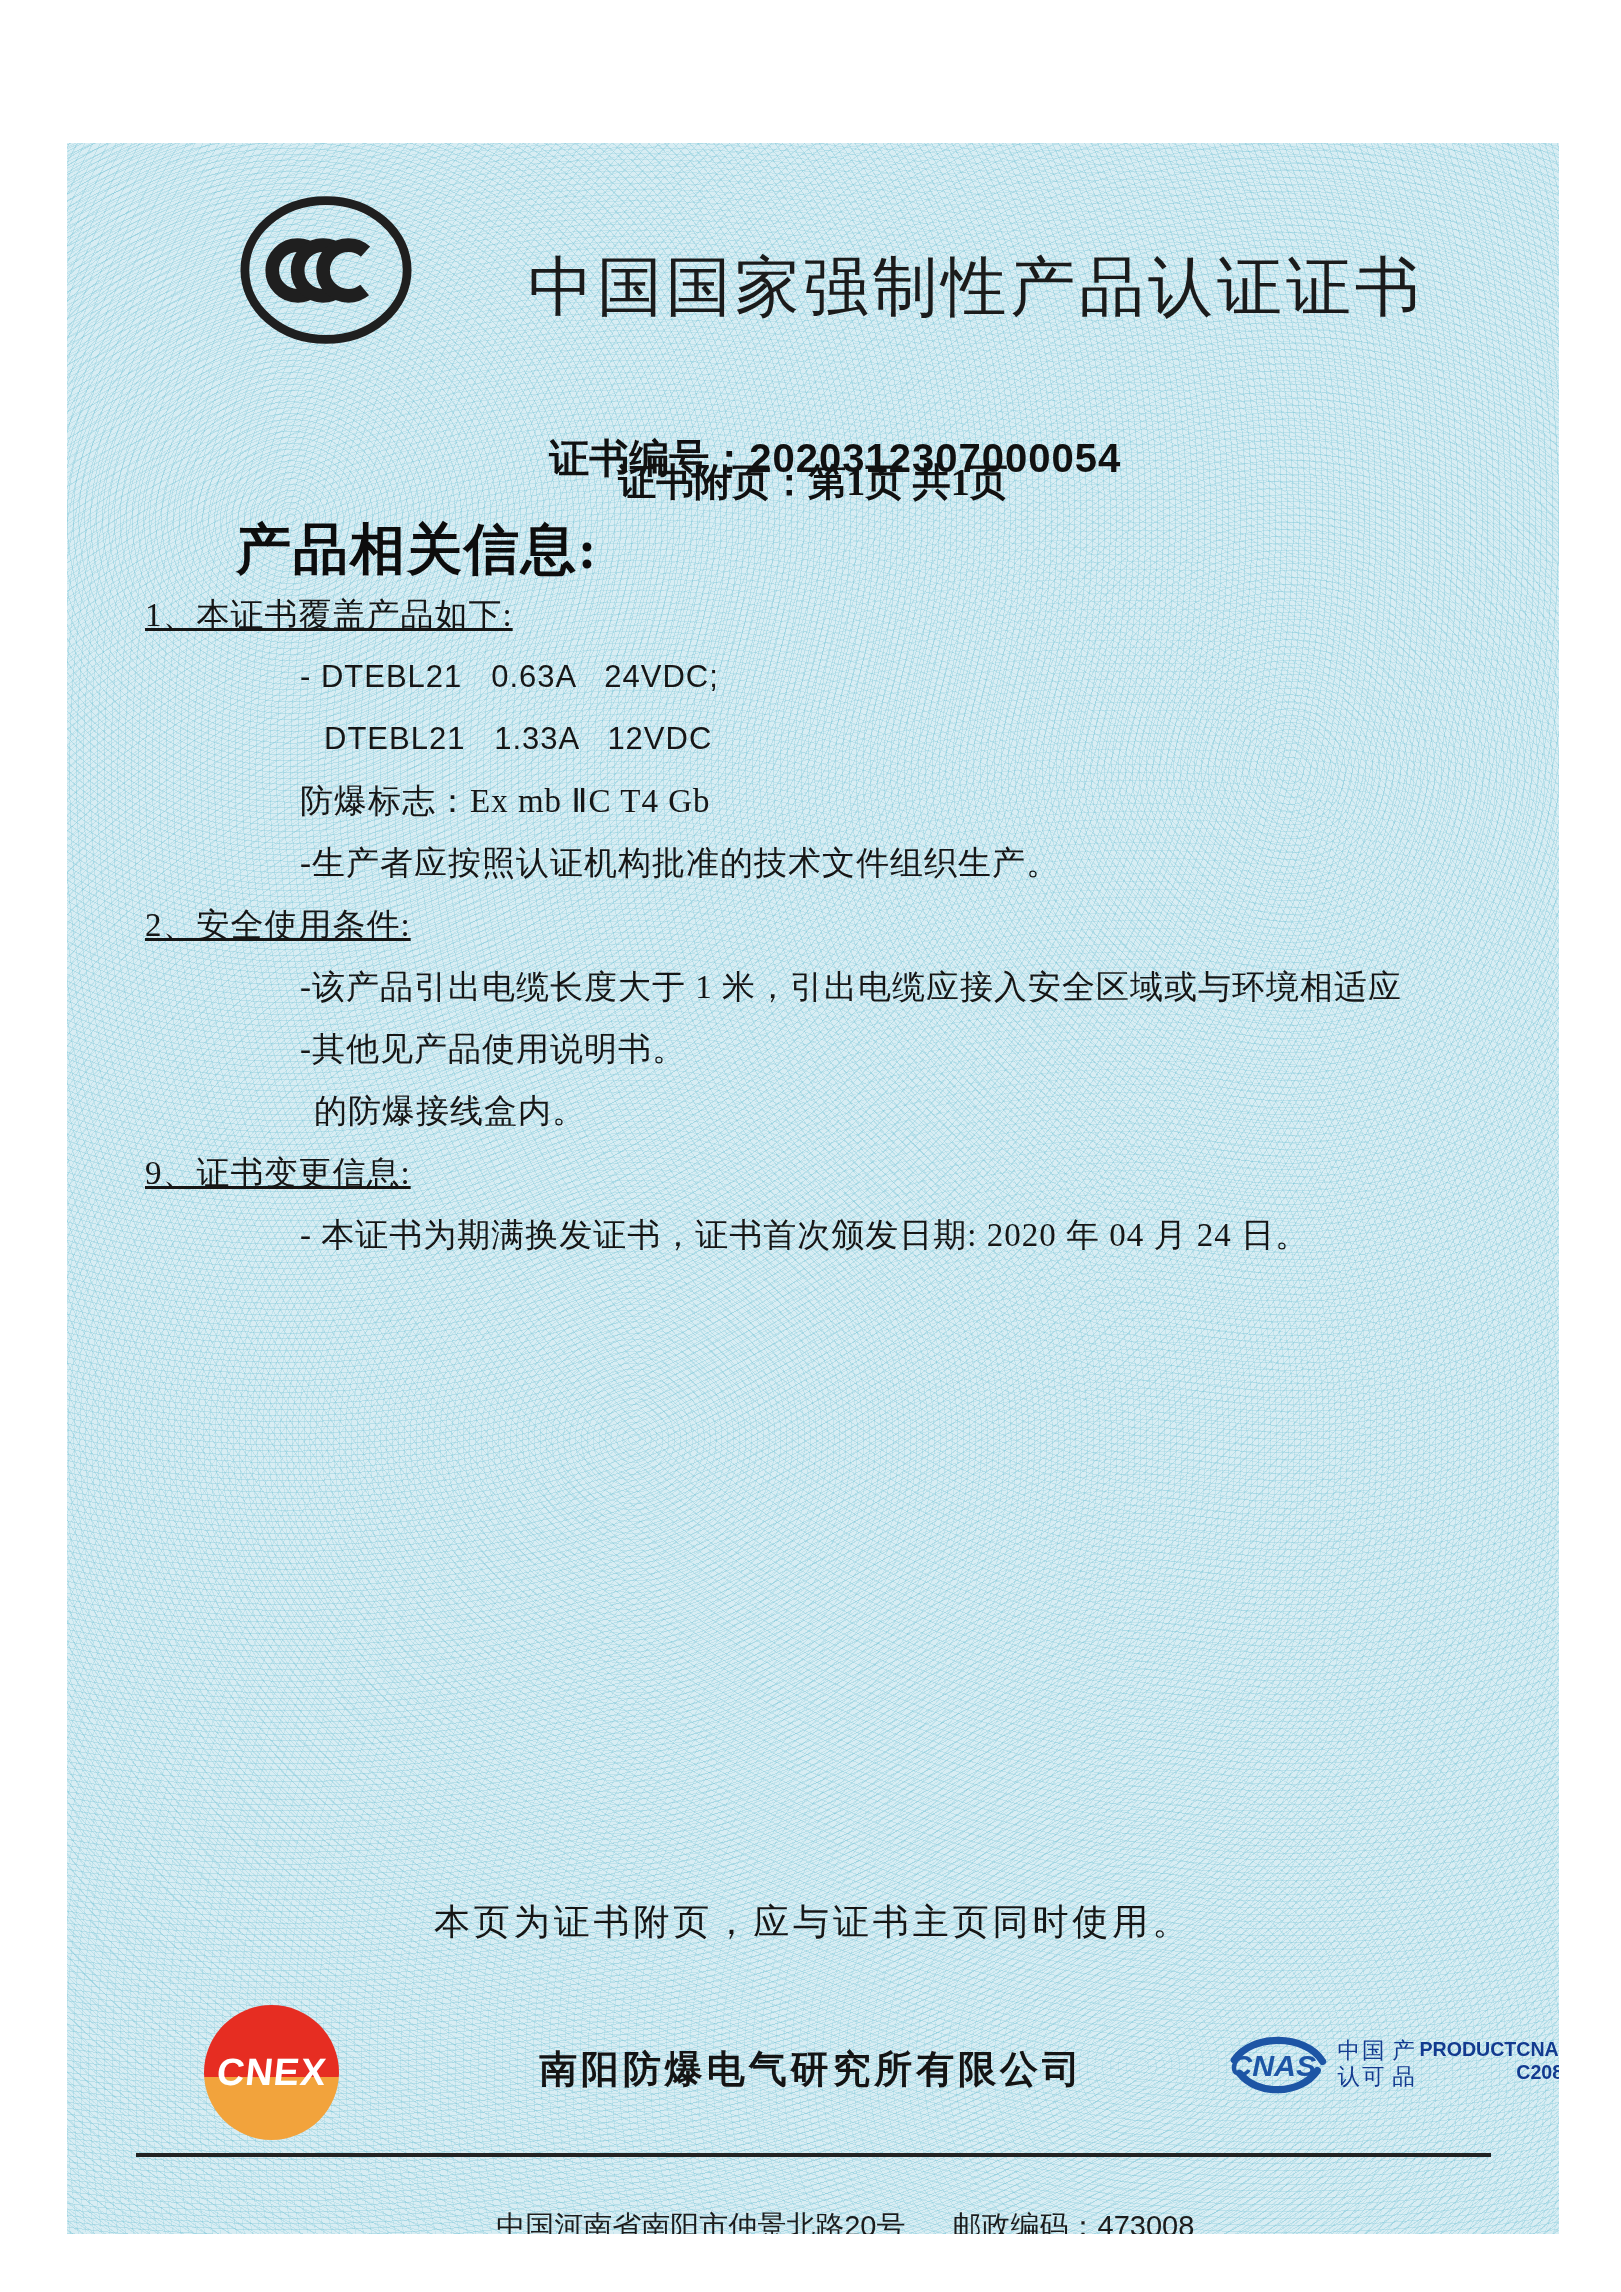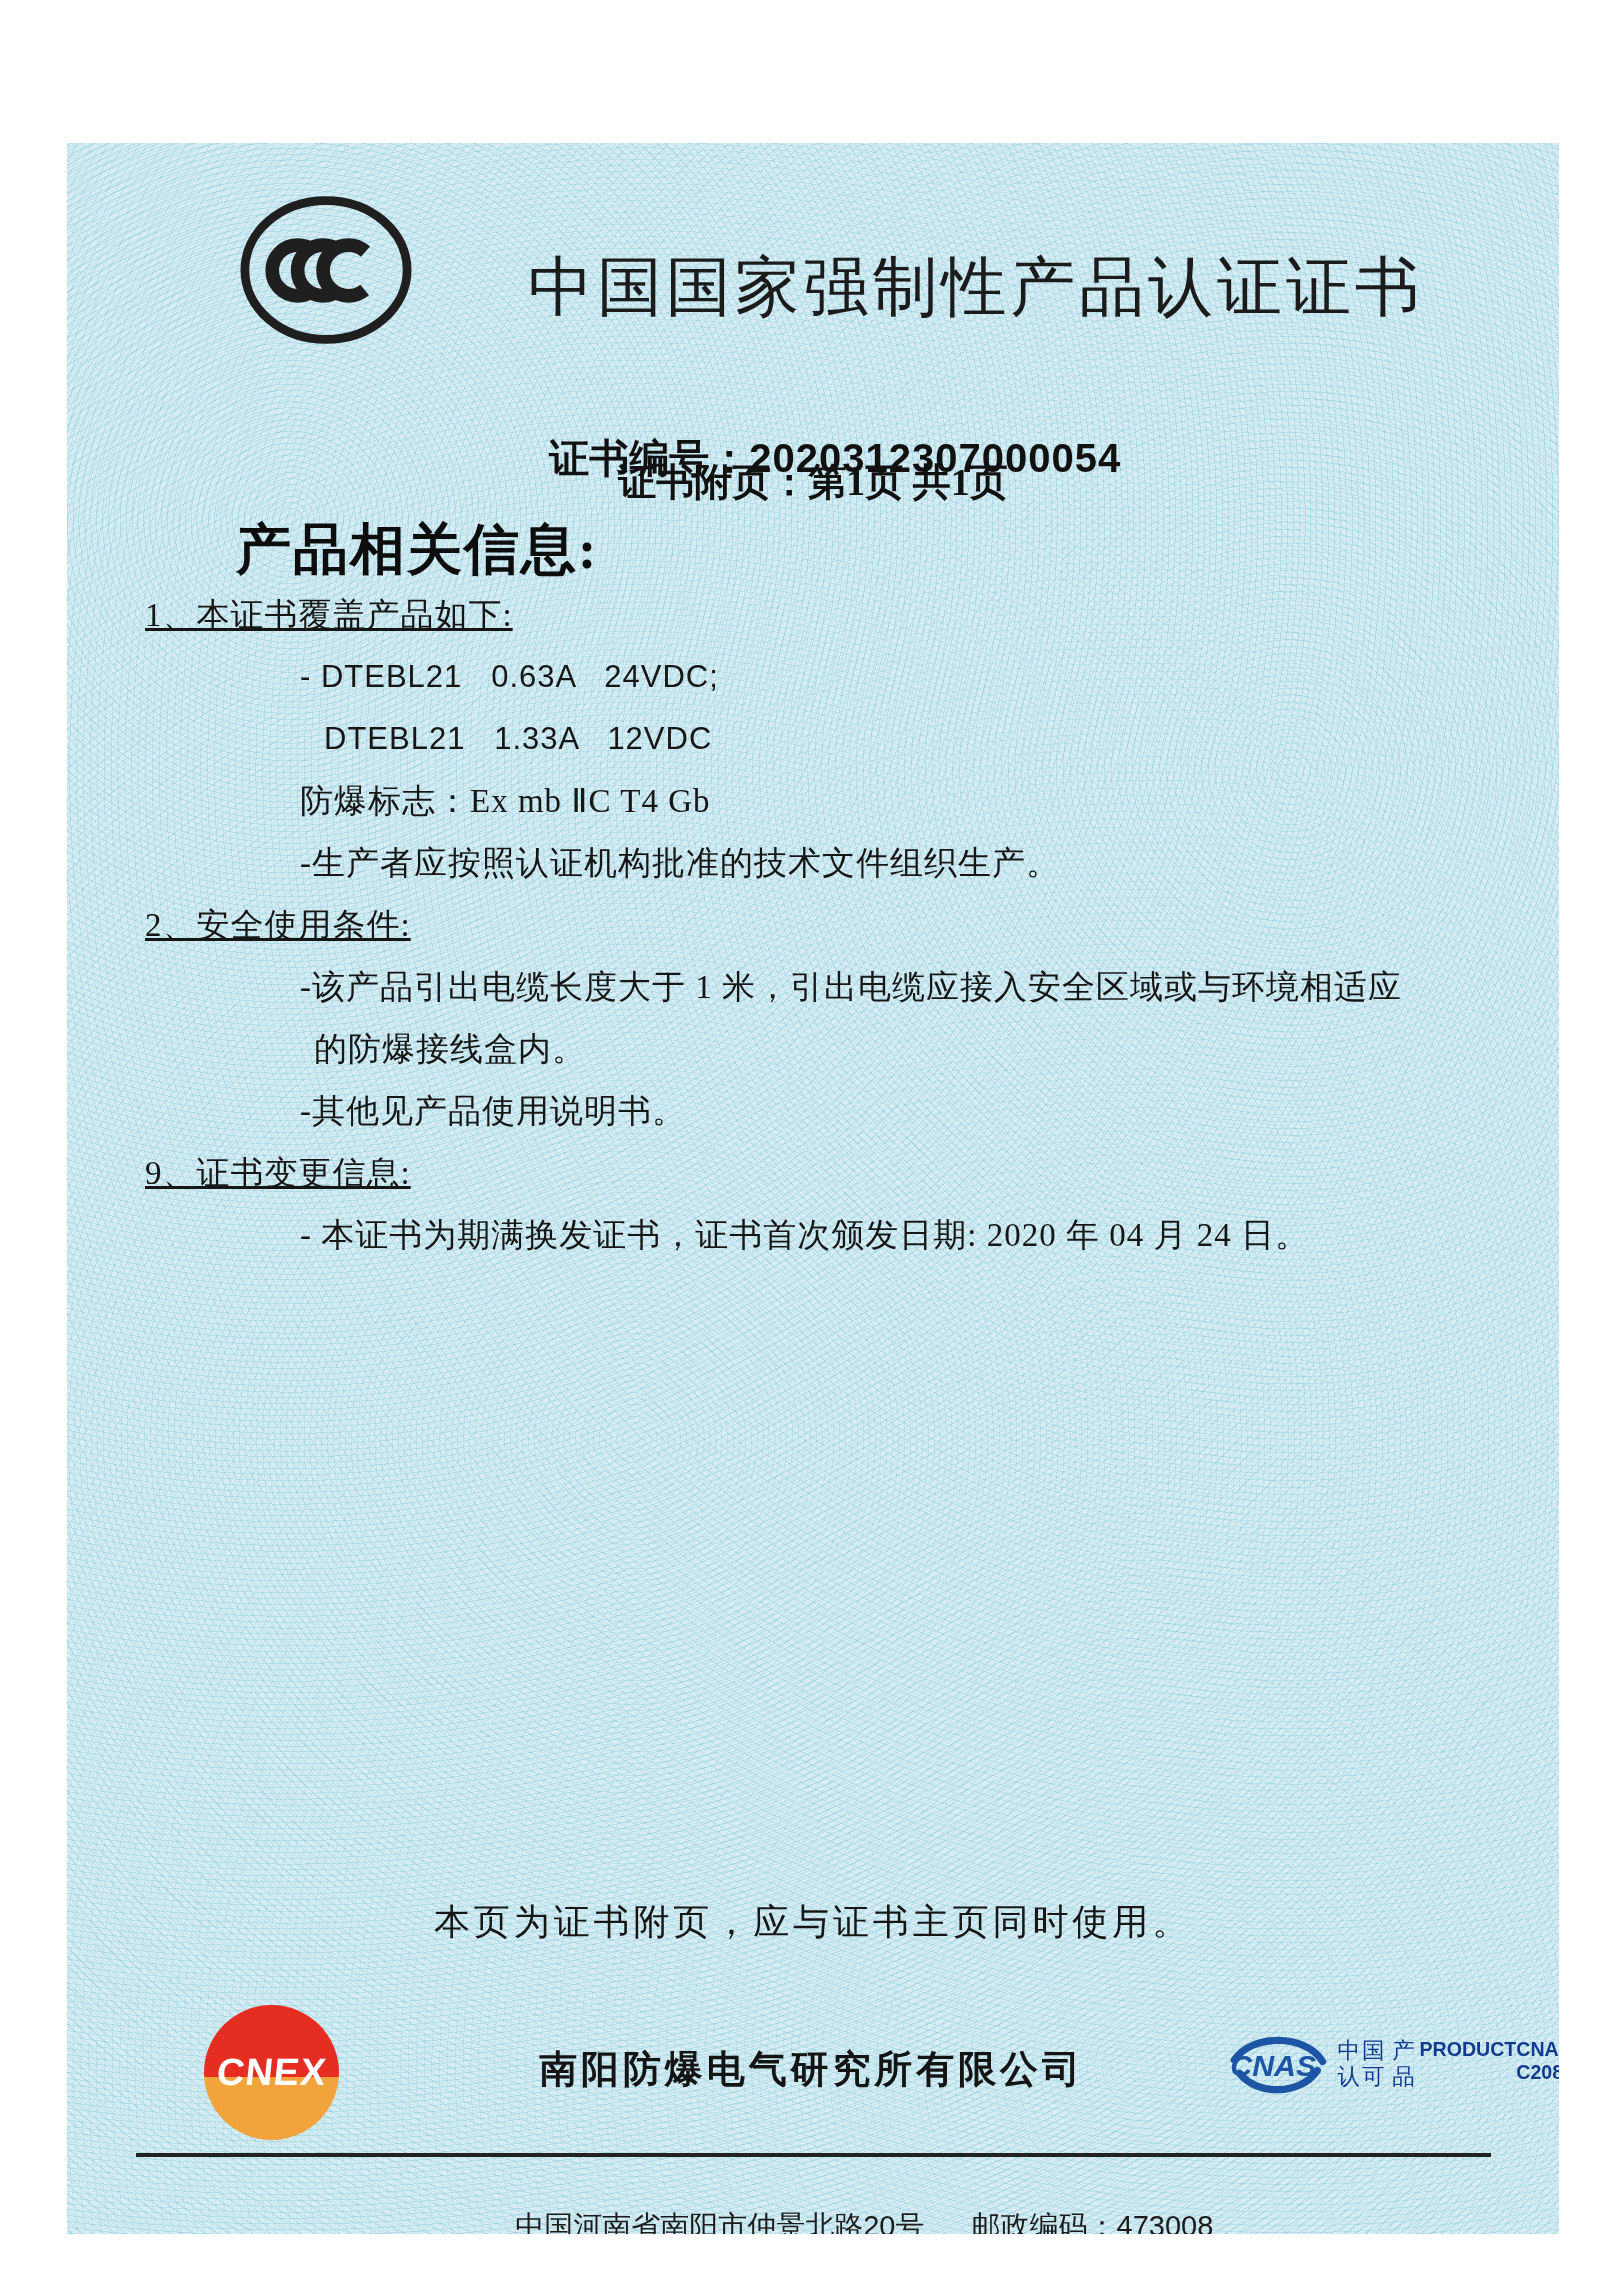--- a/index.html
+++ b/index.html
@@ -47,21 +47,21 @@
              transform:skewX(-6deg);font-family:"Liberation Sans",sans-serif;}
   .company{position:absolute;left:323px;top:1901px;width:843px;text-align:center;
            font-size:38px;font-weight:700;letter-spacing:3.9px;color:#141414;white-space:nowrap;}
   .cnas-block{position:absolute;left:1162px;top:1874px;display:flex;align-items:center;gap:9.8px;}
   .cnas-caption{display:flex;color:#123a8f;line-height:1.15;justify-content:space-between;}
   .cnas-cap-cn{font-size:22.5px;letter-spacing:2px;}
   .cnas-cap-en{font-size:19.6px;font-weight:700;letter-spacing:0px;}
 
   .sep-line{position:absolute;left:69px;top:2010px;width:1355px;height:3.9px;background:#222;}
   .foot-left{position:absolute;left:71px;top:2017px;font-size:26.5px;color:#222;line-height:36px;white-space:pre;}
-  .foot-center{position:absolute;left:416px;top:2031px;font-size:29px;color:#1b1b1b;white-space:pre;}
+  .foot-center{position:absolute;left:397px;top:2031px;font-size:29px;color:#1b1b1b;white-space:pre;}
   .foot-center .gap{display:inline-block;width:47px;}
   .foot-right{position:absolute;left:1228px;top:2013px;font-size:26.5px;color:#222;line-height:37px;white-space:pre;}
 </style>
 </head>
 <body>
 
 <div class="cert">
 
   <svg class="ccc-logo" viewBox="0 0 178 155" xmlns="http://www.w3.org/2000/svg">
     <ellipse cx="89" cy="77.5" rx="83" ry="71" fill="none" stroke="#1f1f1f" stroke-width="9"></ellipse>
@@ -79,22 +79,22 @@
   <div class="section-heading f-brush">产品相关信息:</div>
 
   <div class="body-lines">
     <div class="line f-kai ind-0">1、本证书覆盖产品如下:</div>
     <div class="line latin ind-1">- DTEBL21   0.63A   24VDC;</div>
     <div class="line latin ind-2">DTEBL21   1.33A   12VDC</div>
     <div class="line f-kai ind-1">防爆标志：Ex mb ⅡC T4 Gb</div>
     <div class="line f-kai ind-1">-生产者应按照认证机构批准的技术文件组织生产。</div>
     <div class="line f-kai ind-0">2、安全使用条件:</div>
     <div class="line f-kai ind-1">-该产品引出电缆长度大于 1 米，引出电缆应接入安全区域或与环境相适应</div>
+    <div class="line f-kai ind-1">-其他见产品使用说明书。</div>
     <div class="line f-kai ind-1c">的防爆接线盒内。</div>
-    <div class="line f-kai ind-1">-其他见产品使用说明书。</div>
     <div class="line f-kai ind-0">9、证书变更信息:</div>
     <div class="line f-kai ind-1">- 本证书为期满换发证书，证书首次颁发日期: 2020 年 04 月 24 日。</div>
   </div>
 
   <div class="statement f-kai">本页为证书附页，应与证书主页同时使用。</div>
 
   <div class="cnex-logo">
     <span class="cnex-text">CNEX</span>
   </div>
   <div class="company f-hei">南阳防爆电气研究所有限公司</div>

